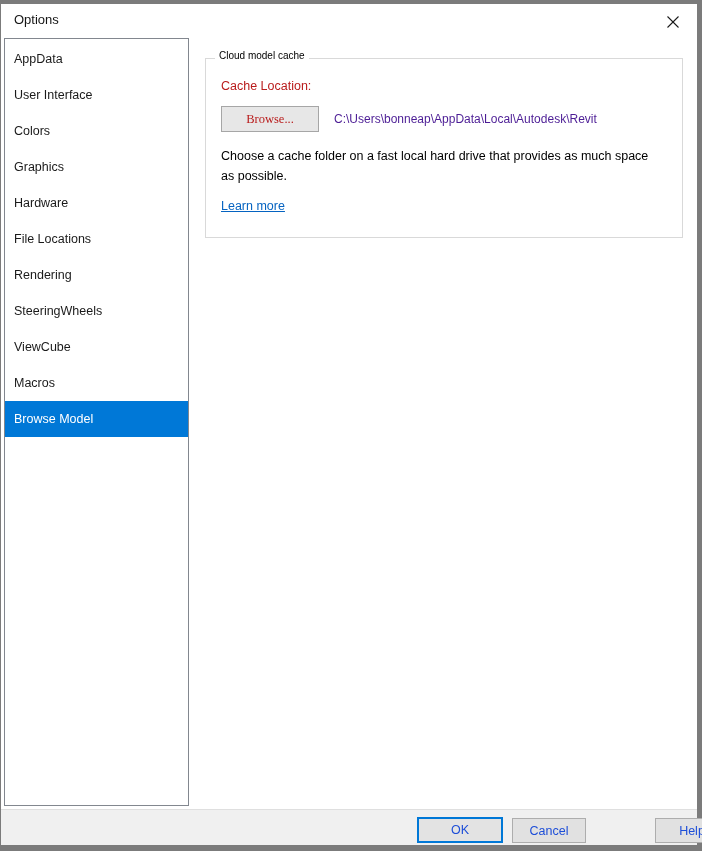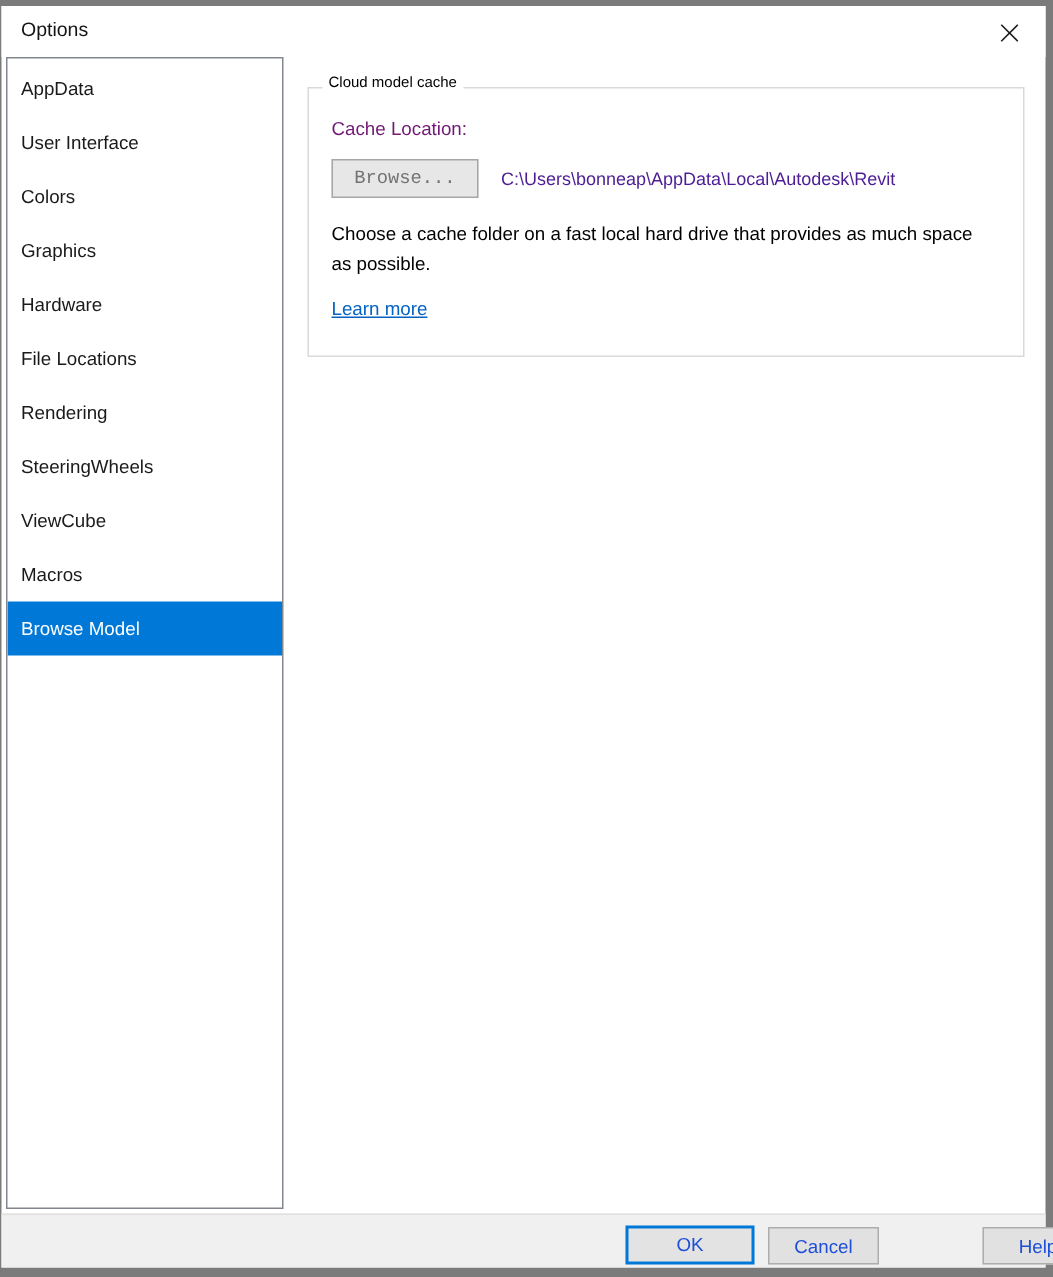--- a/index.html
+++ b/index.html
@@ -47,27 +47,27 @@
   
   .groupbox {
     position:absolute; left:204px; top:54px; width:478px; height:180px;
     border:1px solid #d9d9d9; background:#ffffff;
   }
   .legend {
     position:absolute; left:9px; top:-9px; background:#ffffff;
     padding:0 4px; font-size:10px; color:#000000;
   }
   .cache-label {
-    position:absolute; left:15px; top:20px; font-size:12.5px; color:#701a75;
+    position:absolute; left:15px; top:20px; font-size:12.5px; color:#b91c1c;
   }
   .browse-btn {
     position:absolute; left:15px; top:47px; width:98px; height:26px;
     background:#e7e7e7; border:1px solid #a6a6a6;
-    font-family:Liberation Mono, monospace;
-    font-size:12.5px; color:#737373; cursor:pointer;
+    font-family:Liberation Serif, serif;
+    font-size:12.5px; color:#b91c1c; cursor:pointer;
   }
   .path {
     position:absolute; left:128px; top:47px; height:26px;
     display:flex; align-items:center;
     font-size:12px; color:#4c1d95; white-space:nowrap;text-align:right;
   }
   .desc {
     position:absolute; left:15px; top:87px;
     font-size:12.5px; color:#000000; line-height:20px;
   }

